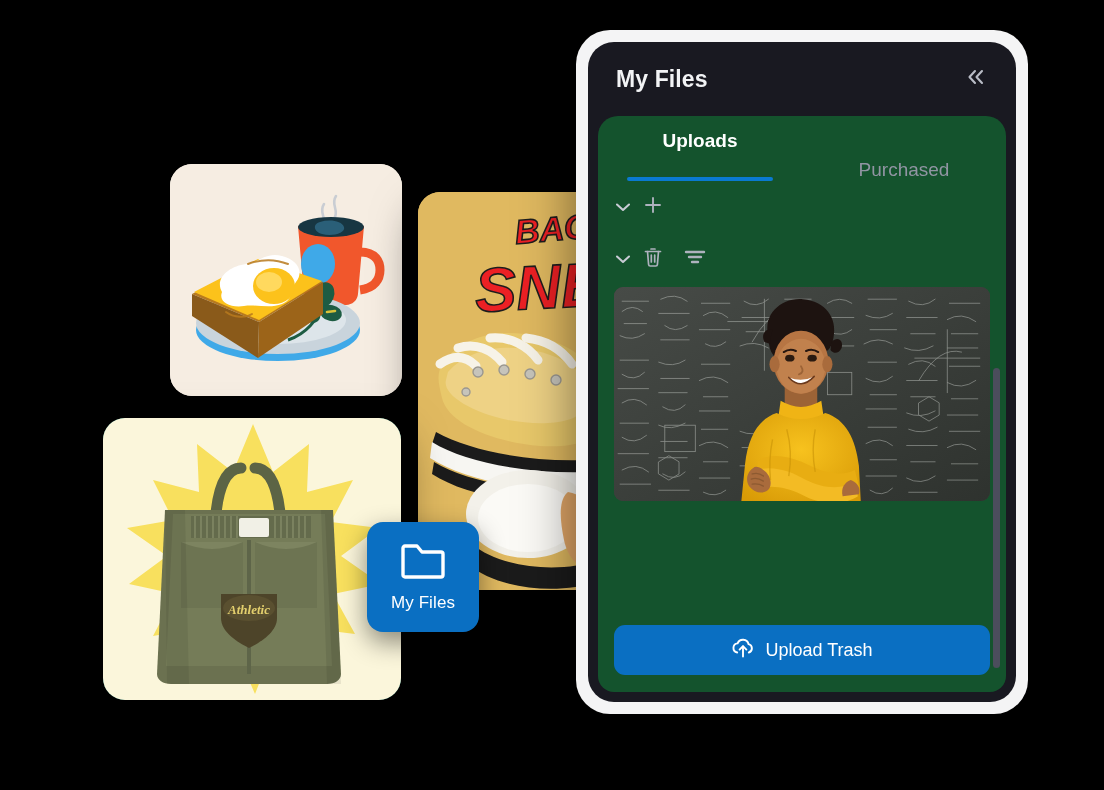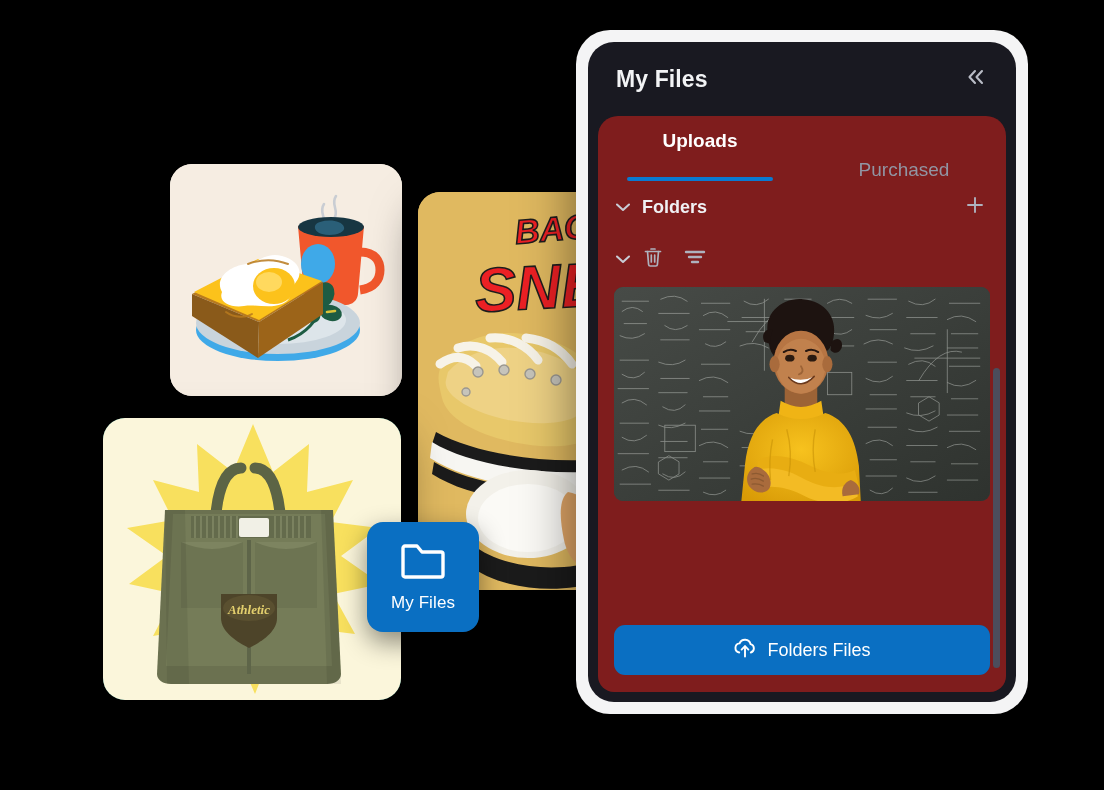--- a/index.html
+++ b/index.html
@@ -118,21 +118,21 @@
     width: 30px; height: 30px;
     display: flex; align-items: center; justify-content: center;
     cursor: pointer;
     color: #b9bcc6;
   }
 
   
   #panel-body {
     flex: 1 1 auto;
     margin: 0 10px 10px 10px;
-    background: #7f1d1d;
+    background: #14532d;
     border-radius: 20px 20px 16px 16px;
     display: flex;
     flex-direction: column;
     position: relative;
     overflow: hidden;
   }
 
   
   #tabs {
     display: flex;
@@ -464,21 +464,20 @@
         </div>
 
         <div id="content-scroll">
 
           <div class="section-head">
             <span class="chev">
               <svg width="16" height="12" viewBox="0 0 16 12" fill="none" stroke="currentColor" stroke-width="2.1" stroke-linecap="round" stroke-linejoin="round">
                 <path d="M2 3.5 L8 9 L14 3.5"></path>
               </svg>
             </span>
-            <span class="sec-title">Folders</span>
             <span class="sec-actions">
               <span class="icon-btn">
                 <span>
                   <svg width="20" height="20" viewBox="0 0 20 20" fill="none" stroke="currentColor" stroke-width="1.9" stroke-linecap="round">
                     <path d="M10 3 V17 M3 10 H17"></path>
                   </svg>
                 </span>
               </span>
             </span>
           </div>
@@ -616,21 +615,21 @@
 
         <div id="panel-footer">
           <button id="upload-btn">
             <span>
               <svg width="24" height="20" viewBox="0 0 24 20" fill="none" stroke="#ffffff" stroke-width="1.9" stroke-linecap="round" stroke-linejoin="round">
                 <path d="M6.2 14.5 A4.6 4.6 0 0 1 6.6 5.4 A5.8 5.8 0 0 1 17.6 6.2 A4.3 4.3 0 0 1 17.8 14.5"></path>
                 <path d="M12 18.5 V8.4"></path>
                 <path d="M8.6 11.6 L12 8.2 L15.4 11.6"></path>
               </svg>
             </span>
-            <span>Folders Files</span>
+            <span>Upload Trash</span>
           </button>
         </div>
 
       </div>
     </div>
   </div>
 
 </div>
 
 </body></html>

